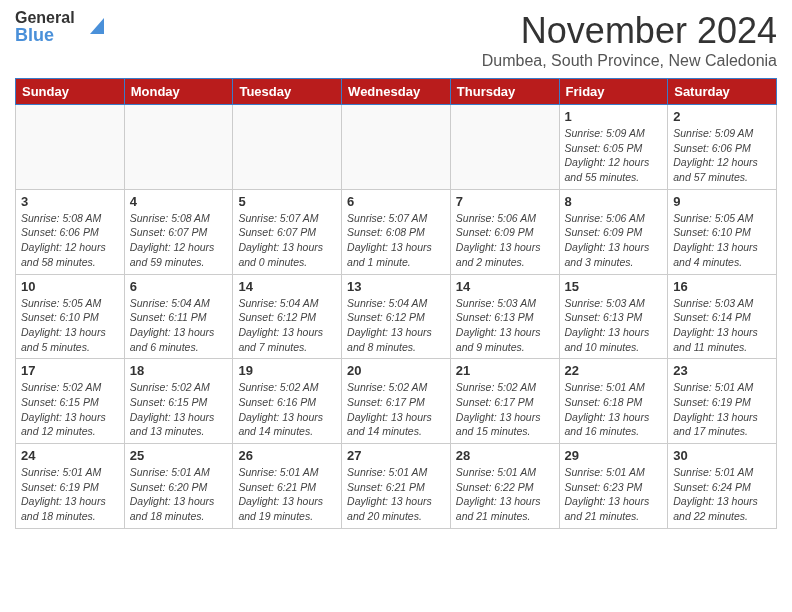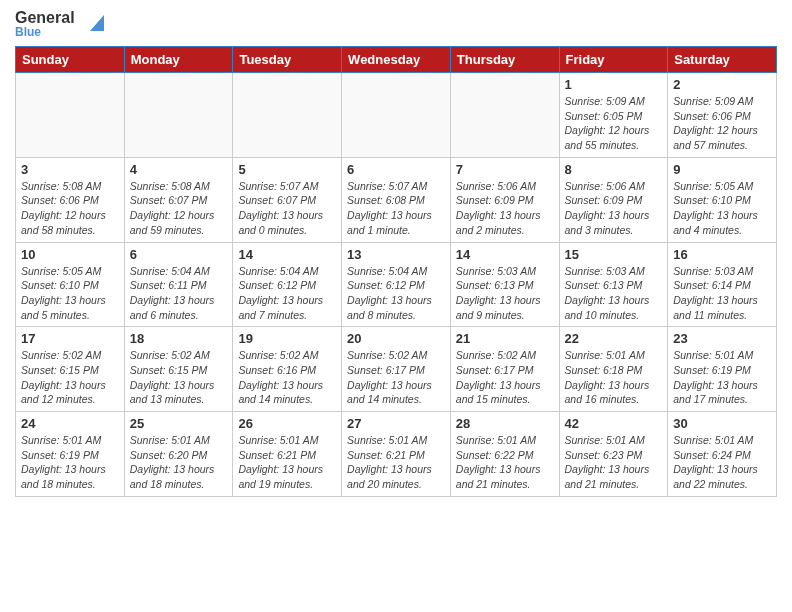--- a/index.html
+++ b/index.html
@@ -11,38 +11,42 @@
     .location { font-size: 16px; color: #555; }
     .calendar { width: 100%; border-collapse: collapse; margin-top: 8px; }
     .calendar th { background: #b91c1c; color: #fff; text-align: left; padding: 5px 6px; font-size: 13px; font-weight: bold; border: 1px solid #3a7bc8; }
     .calendar td { border: 1px solid #ccc; vertical-align: top; padding: 4px 5px; width: 14.28%; min-height: 80px; height: 80px; font-size: 11px; color: #333; background: #fff; }
     .calendar td.empty { background: #f9f9f9; }
     .day-num { font-size: 13px; font-weight: bold; display: block; margin-bottom: 2px; }
     .day-info { font-size: 10.5px; line-height: 1.4; color: #444; font-style: italic; }
     .logo-wrapper { display: flex; align-items: center; gap: 11px; }
     .logo-text { display: flex; flex-direction: column; line-height: 1; }
     .logo-general-text { font-size: 16px; font-weight: bold; color: #333; }
-    .logo-blue-text { font-size: 12px; font-weight: bold; color: #4a90d9; }
+    .logo-blue-text { font-size: 18px; font-weight: bold; color: #4a90d9; }
   </style>
 </head>
 <body>
 
 <div class="page">
   <div class="header-top">
     <div class="logo-wrapper">
       <div class="logo-text">
         <span class="logo-general-text">General</span>
         <span class="logo-blue-text">Blue</span>
       </div>
       <div>
         <svg width="22" height="22" viewBox="0 0 22 22">
           <polygon points="4,20 18,4 18,20" fill="#4a90d9"></polygon>
         </svg>
       </div>
     </div>
+    <div class="title-section">
+      <div class="month-year">November 2024</div>
+      <div class="location">Dumbea, South Province, New Caledonia</div>
+    </div>
   </div>
 
   <table class="calendar">
     <thead>
       <tr>
         <th>Sunday</th>
         <th>Monday</th>
         <th>Tuesday</th>
         <th>Wednesday</th>
         <th>Thursday</th>
@@ -255,21 +259,21 @@
 and 20 minutes.</div>
           </td>
           <td>
             <span class="day-num">28</span>
             <div class="day-info">Sunrise: 5:01 AM
 Sunset: 6:22 PM
 Daylight: 13 hours
 and 21 minutes.</div>
           </td>
           <td>
-            <span class="day-num">42</span>
+            <span class="day-num">29</span>
             <div class="day-info">Sunrise: 5:01 AM
 Sunset: 6:23 PM
 Daylight: 13 hours
 and 21 minutes.</div>
           </td>
           <td>
             <span class="day-num">30</span>
             <div class="day-info">Sunrise: 5:01 AM
 Sunset: 6:24 PM
 Daylight: 13 hours

